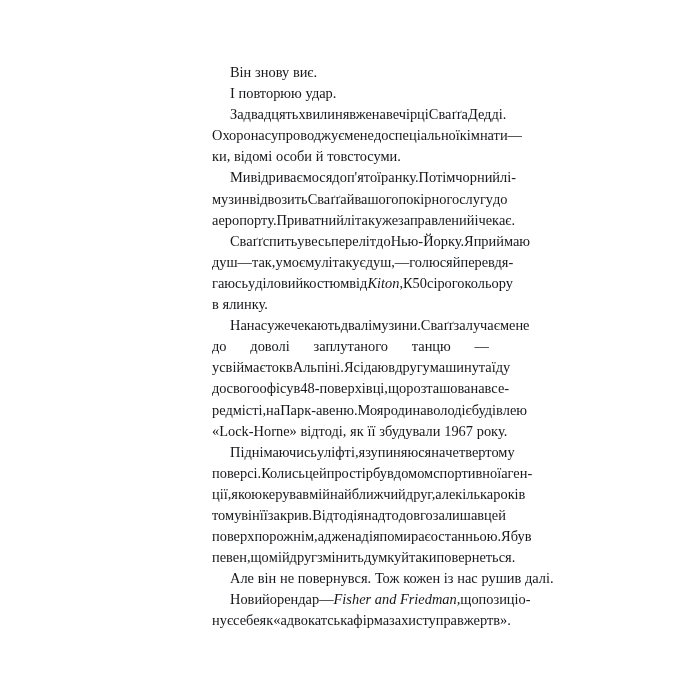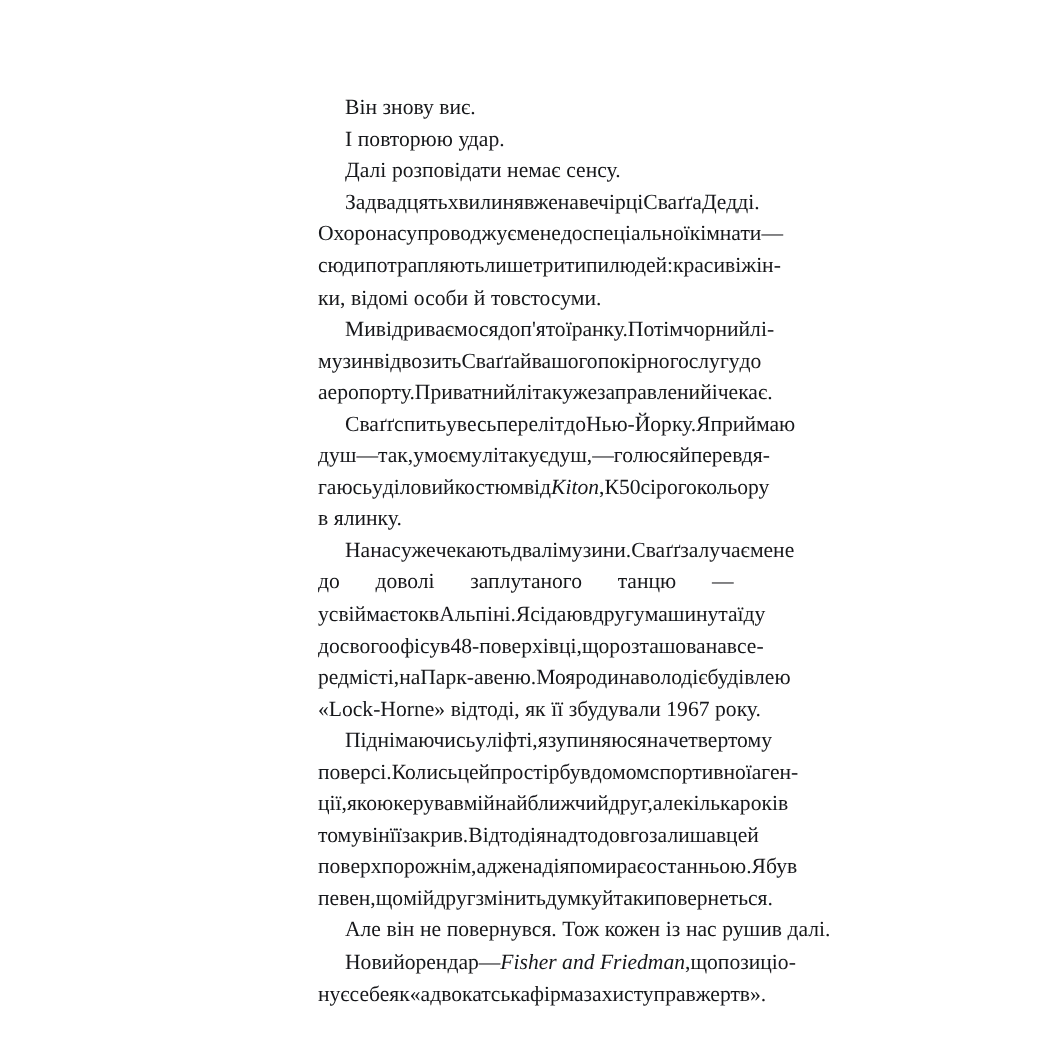--- a/index.html
+++ b/index.html
@@ -82,24 +82,22 @@
   }
 </style>
 </head>
 <body>
 
 <div class="page">
 
   <div class="text-block" id="text-block">
       <div class="line flush"><span class="indent"></span><span class="w">Він</span><span class="w">знову</span><span class="w">виє.</span></div>
       <div class="line flush"><span class="indent"></span><span class="w">І</span><span class="w">повторюю</span><span class="w">удар.</span></div>
-      <div class="line flush"><span class="indent"></span><span class="w">Далі</span><span class="w">розповідати</span><span class="w">немає</span><span class="w">сенсу.</span></div>
       <div class="line just"><span class="indent"></span><span class="w">За</span><span class="w">двадцять</span><span class="w">хвилин</span><span class="w">я</span><span class="w">вже</span><span class="w">на</span><span class="w">вечірці</span><span class="w">Сваґґа</span><span class="w">Дедді.</span></div>
       <div class="line just"><span class="w">Охорона</span><span class="w">супроводжує</span><span class="w">мене</span><span class="w">до</span><span class="w">спеціальної</span><span class="w">кімнати</span><span class="w">—</span></div>
-      <div class="line just"><span class="w">сюди</span><span class="w">потрапляють</span><span class="w">лише</span><span class="w">три</span><span class="w">типи</span><span class="w">людей:</span><span class="w">красиві</span><span class="w">жін-</span></div>
       <div class="line flush"><span class="w">ки,</span><span class="w">відомі</span><span class="w">особи</span><span class="w">й</span><span class="w">товстосуми.</span></div>
       <div class="line just"><span class="indent"></span><span class="w">Ми</span><span class="w">відриваємося</span><span class="w">до</span><span class="w">п'ятої</span><span class="w">ранку.</span><span class="w">Потім</span><span class="w">чорний</span><span class="w">лі-</span></div>
       <div class="line just"><span class="w">музин</span><span class="w">відвозить</span><span class="w">Сваґґа</span><span class="w">й</span><span class="w">вашого</span><span class="w">покірного</span><span class="w">слугу</span><span class="w">до</span></div>
       <div class="line just"><span class="w">аеропорту.</span><span class="w">Приватний</span><span class="w">літак</span><span class="w">уже</span><span class="w">заправлений</span><span class="w">і</span><span class="w">чекає.</span></div>
       <div class="line just"><span class="indent"></span><span class="w">Сваґґ</span><span class="w">спить</span><span class="w">увесь</span><span class="w">переліт</span><span class="w">до</span><span class="w">Нью-Йорку.</span><span class="w">Я</span><span class="w">приймаю</span></div>
       <div class="line just"><span class="w">душ</span><span class="w">—</span><span class="w">так,</span><span class="w">у</span><span class="w">моєму</span><span class="w">літаку</span><span class="w">є</span><span class="w">душ,—</span><span class="w">голюся</span><span class="w">й</span><span class="w">перевдя-</span></div>
       <div class="line just"><span class="w">гаюсь</span><span class="w">у</span><span class="w">діловий</span><span class="w">костюм</span><span class="w">від</span><span class="w"><span class="it">Kiton</span>,</span><span class="w">К50</span><span class="w">сірого</span><span class="w">кольору</span></div>
       <div class="line flush"><span class="w">в</span><span class="w">ялинку.</span></div>
       <div class="line just"><span class="indent"></span><span class="w">На</span><span class="w">нас</span><span class="w">уже</span><span class="w">чекають</span><span class="w">два</span><span class="w">лімузини.</span><span class="w">Сваґґ</span><span class="w">залучає</span><span class="w">мене</span></div>
       <div class="line just"><span class="w">до</span><span class="w">доволі</span><span class="w">заплутаного</span><span class="w">танцю</span><span class="w">—</span></div>

